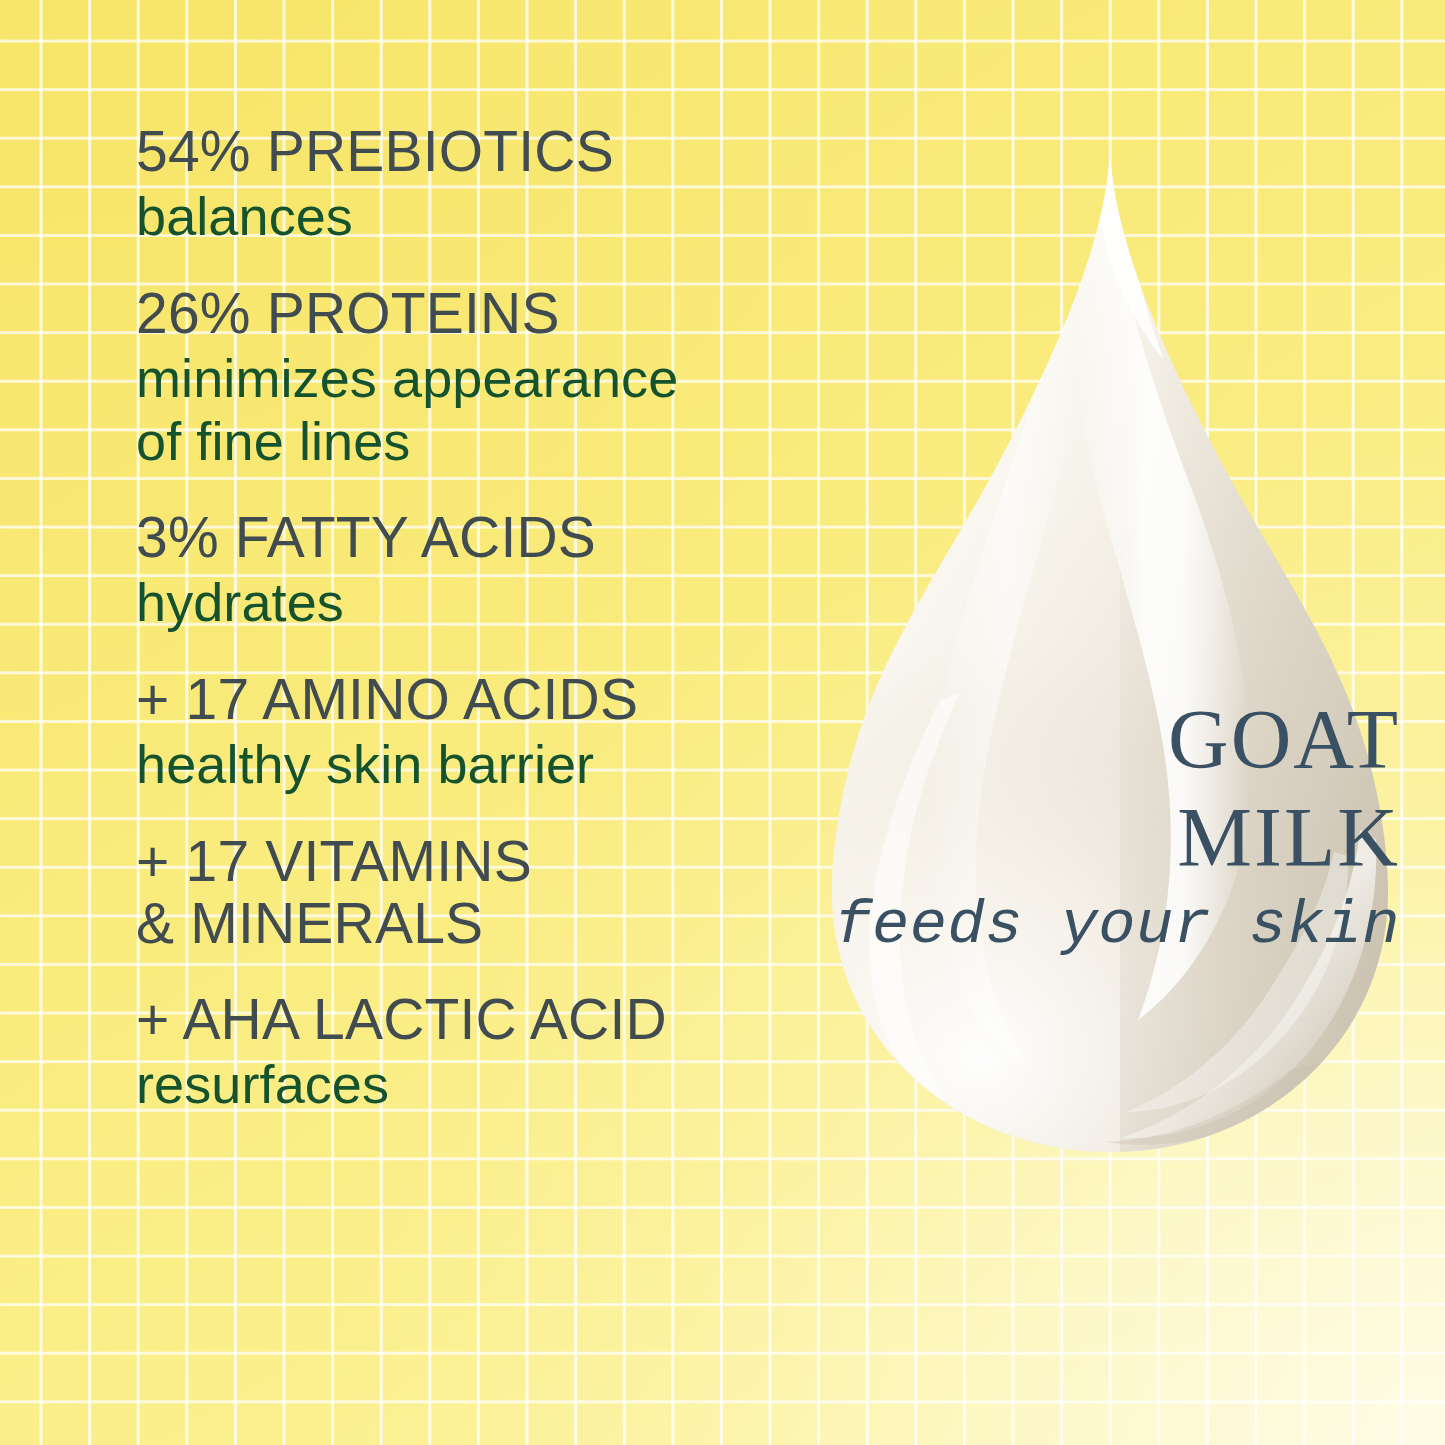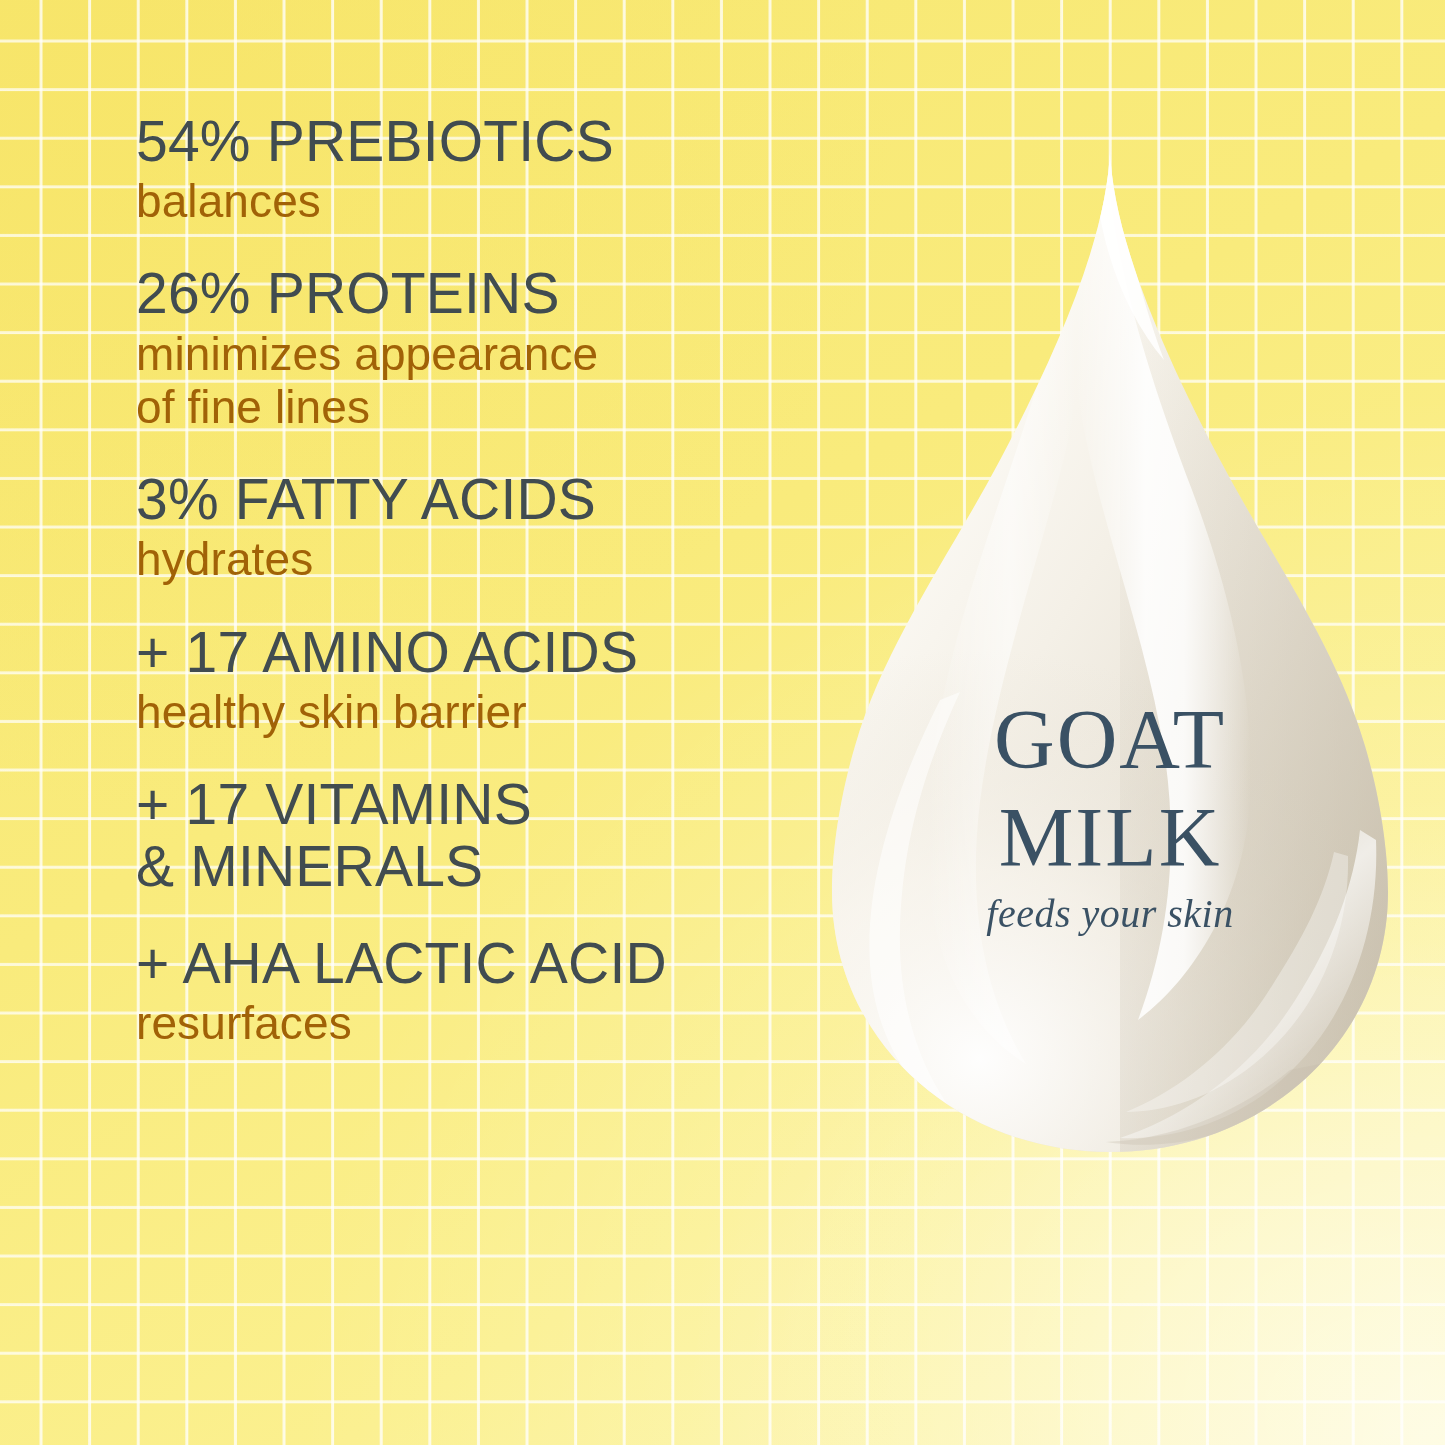--- a/index.html
+++ b/index.html
@@ -61,64 +61,64 @@
   .ingredient {
     margin-bottom: 34px;
   }
   .ing-title {
     font-size: 57px;
     line-height: 1.09;
     font-weight: 400;
     letter-spacing: 0.2px;
     color: #414C50;
     white-space: pre-line;
-    margin: 6px 0 3px 0;
+    margin: 16px 0 3px 0;
   }
   .ing-sub {
-    font-size: 46px;
+    font-size: 54px;
     line-height: 1.16;
     font-weight: 400;
     letter-spacing: 0.1px;
-    color: #a16207;
+    color: #14532d;
     white-space: pre-line;
     margin: 0;
   }
 
   
   #droplet-wrap {
     position: absolute;
     left: 820px;
     top: 140px;
     width: 580px;
     height: 1020px;
   }
   #droplet-svg { display: block; width: 100%; height: 100%; }
 
   #droplet-text {
     position: absolute;
     left: 820px;
     top: 700px;
     width: 580px;
-    text-align: center;
+    text-align: right;
     pointer-events: none;
   }
   .brand-line {
     font-family: "Liberation Serif", serif;
     font-size: 84px;
     line-height: 0.95;
     letter-spacing: 2.0px;
     color: #3A5164;
     margin: 0;
     font-weight: 400;
   }
   .brand-line.two { margin-top: 18px; }
   .brand-tag {
-    font-family: Liberation Serif, serif;
+    font-family: Liberation Mono, monospace;
     font-style: italic;
-    font-size: 40px;
+    font-size: 62px;
     line-height: 1.1;
     letter-spacing: 0.5px;
     color: #3A5164;
     margin: 14px 0 0 0;
     font-weight: 400;
   }
 </style>
 </head>
 <body>
 

